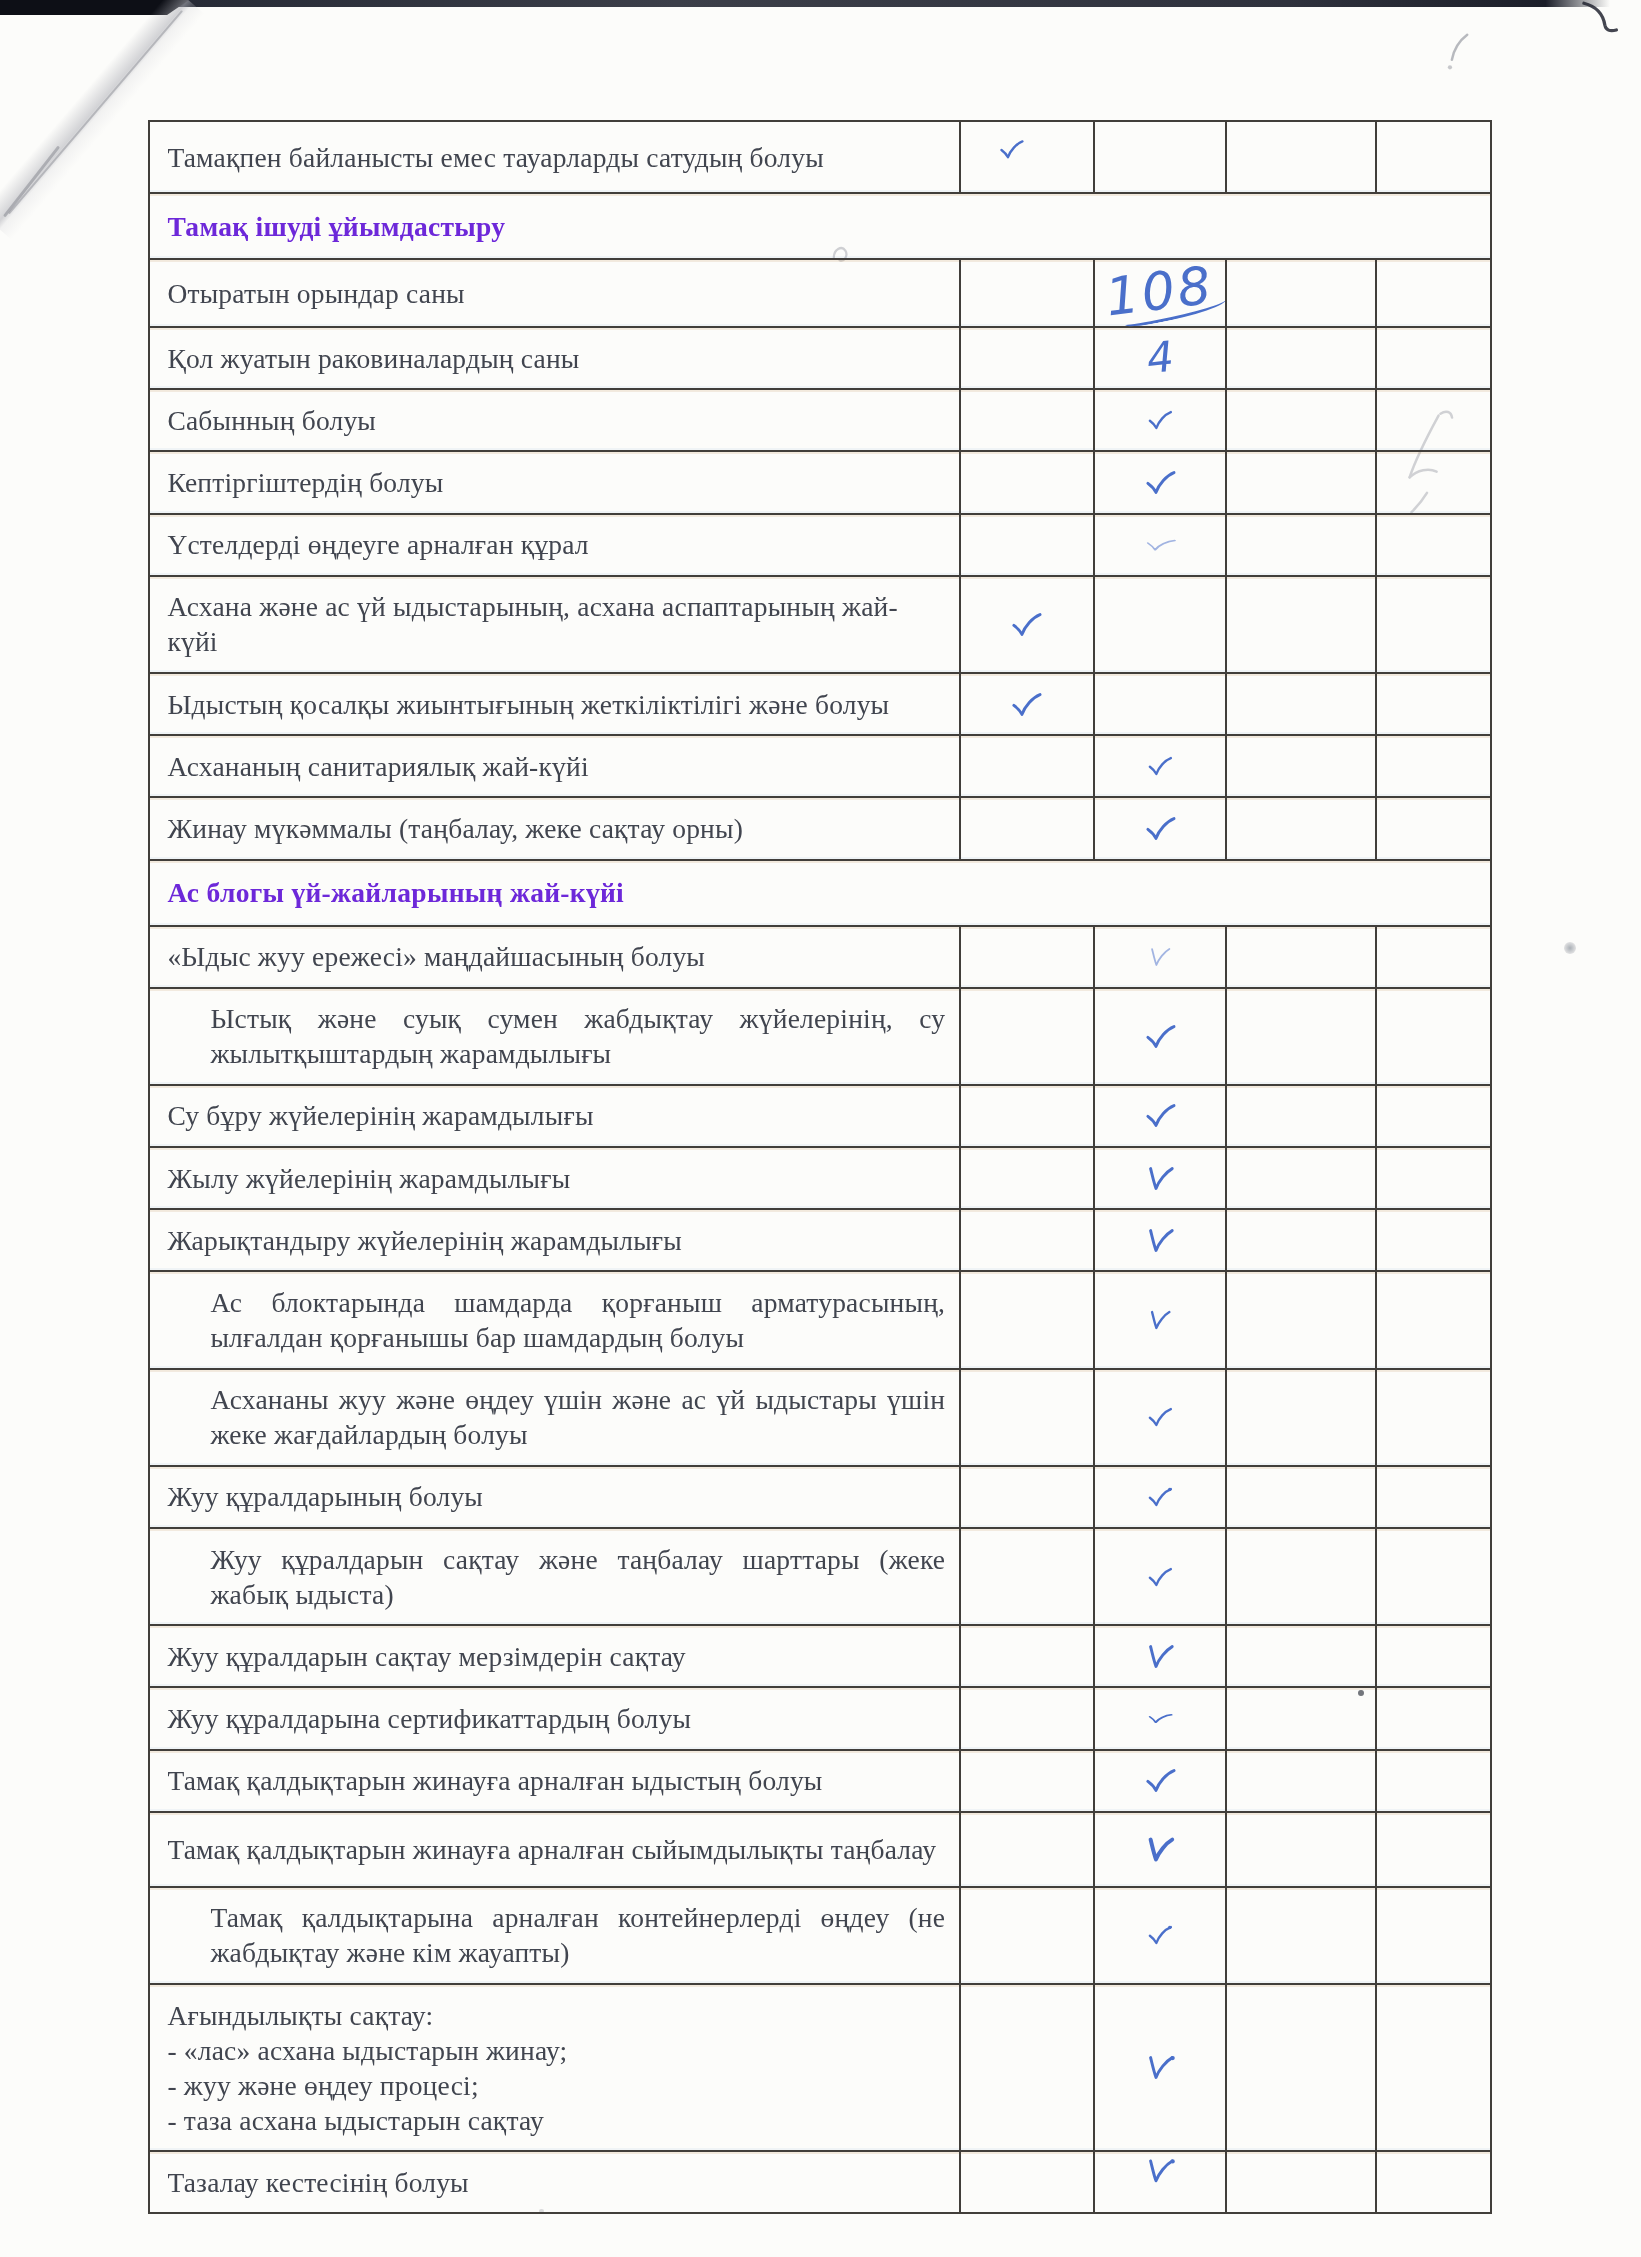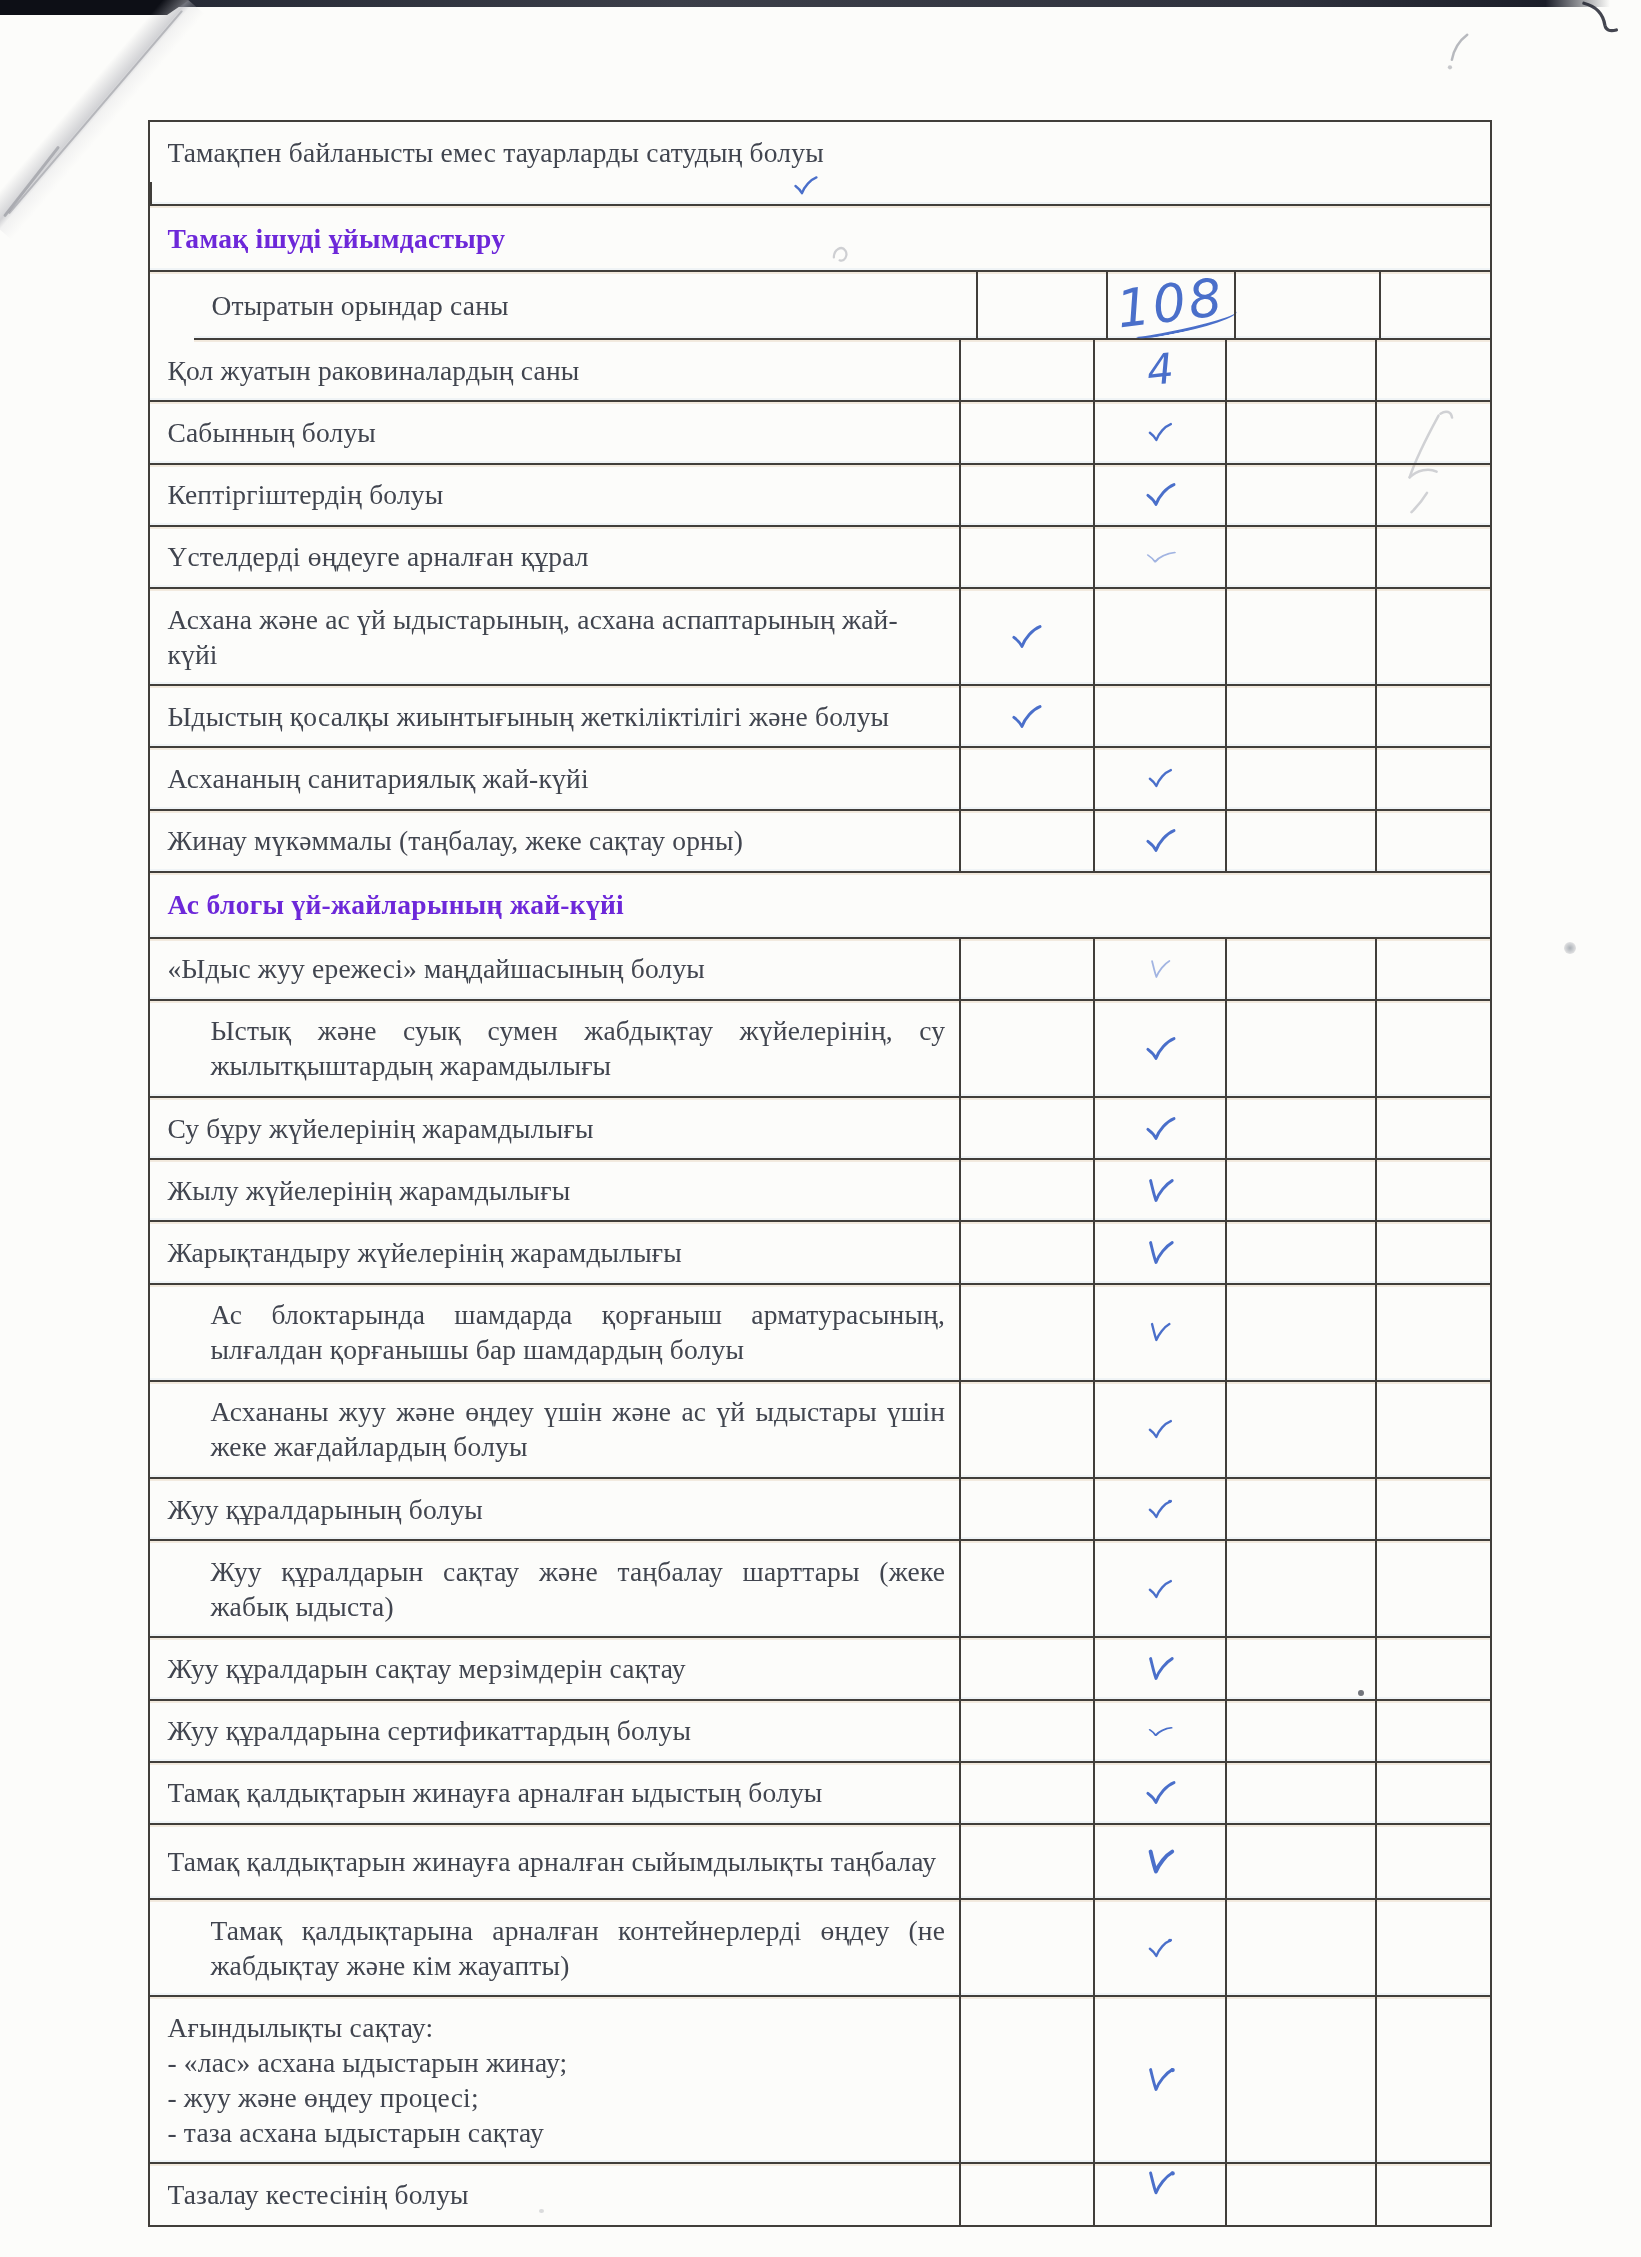--- a/index.html
+++ b/index.html
@@ -33,22 +33,22 @@
   .c5{flex:1 1 auto;}
   .label{
     font-size:27.5px;line-height:35px;width:100%;
     white-space:pre-line;
     letter-spacing:0.2px;
   }
   .label.just{text-align:justify;text-align-last:left;margin-left:43px;}
   .row.section .c1{flex:1 1 100%;padding:14.5px 13.5px 14.5px 17.4px;}
   .row.section .label{font-weight:bold;letter-spacing:0.3px;color:#6d28d9;}
   
-  #grid .row:nth-child(1){min-height:70px;flex-direction:column;}
-  #grid .row:nth-child(3){min-height:66px;margin-left:44px;}
+  #grid .row:nth-child(1){min-height:70px;}
+  #grid .row:nth-child(3){min-height:66px;}
   #grid .row:nth-child(25){min-height:73px;}
   
   .chk{display:block;}
   .chk.faded{opacity:.5;}
   .hand{
     font-family:"DejaVu Sans",sans-serif;font-style:italic;
     color:var(--ink,#4a6fca);
     transform:rotate(-6deg);
     position:relative;line-height:1;
   }

